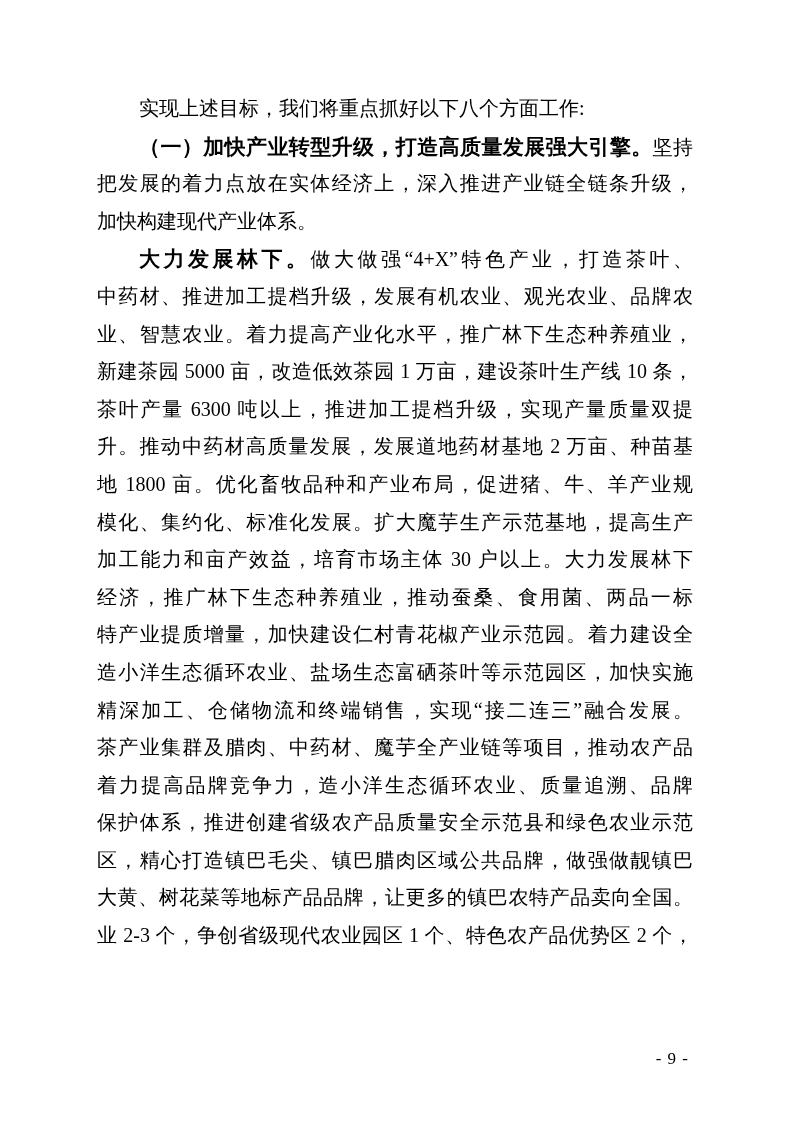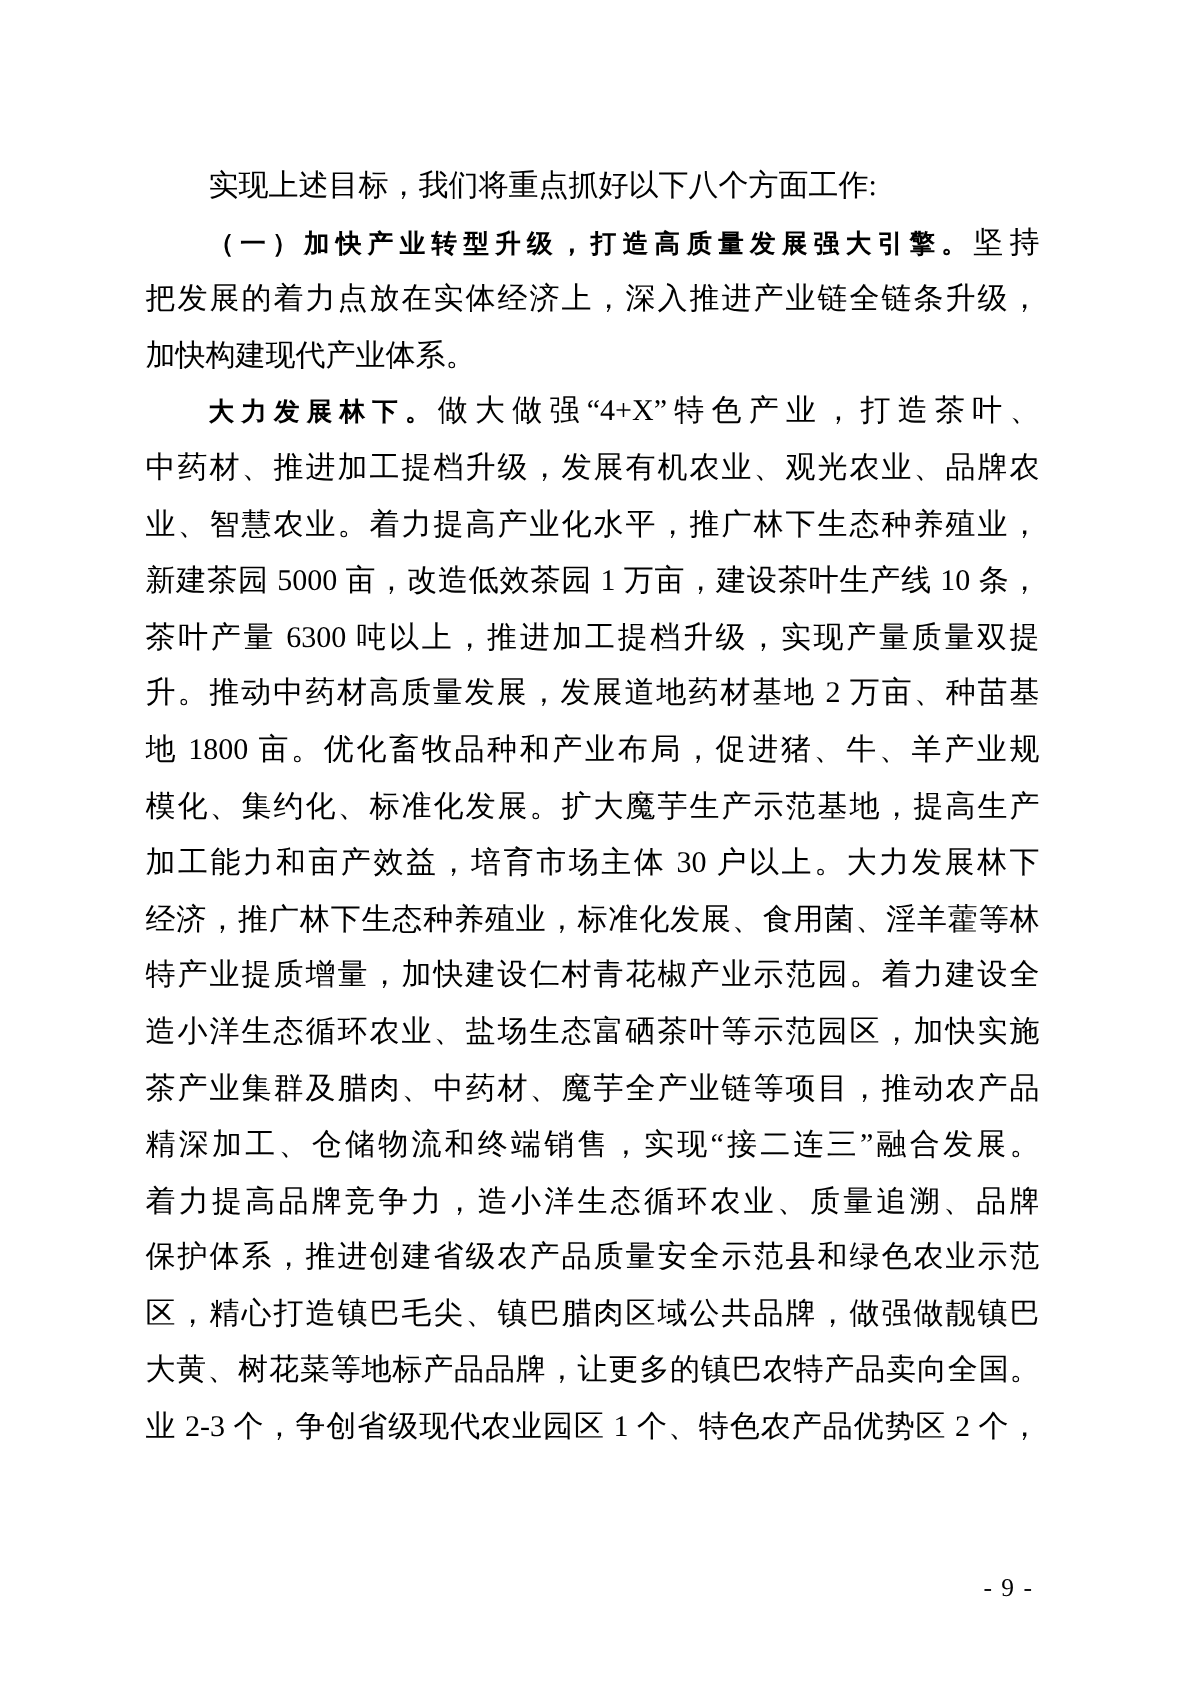--- a/index.html
+++ b/index.html
@@ -12,21 +12,21 @@
     width: 793px;
     height: 1122px;
     background: #ffffff;
     color: #000000;
     font-family: "Liberation Serif", serif;
     overflow: hidden;
   }
   .content {
     position: absolute;
     left: 97px;
-    top: 106px;
+    top: 90px;
     width: 596px;
   }
   .paragraph {
     margin: 0;
     padding: 0;
   }
   .line {
     font-size: 20px;
     height: 37.6px;
     line-height: 37.6px;
@@ -40,21 +40,21 @@
   }
   .line.indent {
     padding-left: 42px;
   }
   .seg {
     font-family: "Liberation Serif", serif;
   }
   .seg.bold {
     font-family: "Liberation Sans", sans-serif;
     font-weight: 700;
-    font-size: 17px;
+    font-size: 21px;
   }
   .page-number {
     position: absolute;
     top: 1049px;
     right: 104px;
     font-size: 17px;
     letter-spacing: 1px;
     font-family: "Liberation Serif", serif;
     color: #000000;
   }
@@ -75,25 +75,25 @@
       <div class="paragraph">
         <div class="line indent fill"><span class="seg bold">大力发展林下。</span><span class="seg">做大做强“4+X”特色产业，打造茶叶、</span></div>
         <div class="line fill"><span class="seg">中药材、推进加工提档升级，发展有机农业、观光农业、品牌农</span></div>
         <div class="line fill"><span class="seg">业、智慧农业。着力提高产业化水平，推广林下生态种养殖业，</span></div>
         <div class="line fill"><span class="seg">新建茶园 5000 亩，改造低效茶园 1 万亩，建设茶叶生产线 10 条，</span></div>
         <div class="line fill"><span class="seg">茶叶产量 6300 吨以上，推进加工提档升级，实现产量质量双提</span></div>
         <div class="line fill"><span class="seg">升。推动中药材高质量发展，发展道地药材基地 2 万亩、种苗基</span></div>
         <div class="line fill"><span class="seg">地 1800 亩。优化畜牧品种和产业布局，促进猪、牛、羊产业规</span></div>
         <div class="line fill"><span class="seg">模化、集约化、标准化发展。扩大魔芋生产示范基地，提高生产</span></div>
         <div class="line fill"><span class="seg">加工能力和亩产效益，培育市场主体 30 户以上。大力发展林下</span></div>
-        <div class="line fill"><span class="seg">经济，推广林下生态种养殖业，标准化发展、食用菌、淫羊藿等林</span></div>
+        <div class="line fill"><span class="seg">经济，推广林下生态种养殖业，推动蚕桑、食用菌、两品一标</span></div>
         <div class="line fill"><span class="seg">特产业提质增量，加快建设仁村青花椒产业示范园。着力建设全</span></div>
         <div class="line fill"><span class="seg">造小洋生态循环农业、盐场生态富硒茶叶等示范园区，加快实施</span></div>
+        <div class="line fill"><span class="seg">精深加工、仓储物流和终端销售，实现“接二连三”融合发展。</span></div>
         <div class="line fill"><span class="seg">茶产业集群及腊肉、中药材、魔芋全产业链等项目，推动农产品</span></div>
-        <div class="line fill"><span class="seg">精深加工、仓储物流和终端销售，实现“接二连三”融合发展。</span></div>
         <div class="line fill"><span class="seg">着力提高品牌竞争力，造小洋生态循环农业、质量追溯、品牌</span></div>
         <div class="line fill"><span class="seg">保护体系，推进创建省级农产品质量安全示范县和绿色农业示范</span></div>
         <div class="line fill"><span class="seg">区，精心打造镇巴毛尖、镇巴腊肉区域公共品牌，做强做靓镇巴</span></div>
         <div class="line fill"><span class="seg">大黄、树花菜等地标产品品牌，让更多的镇巴农特产品卖向全国。</span></div>
         <div class="line fill"><span class="seg">业 2-3 个，争创省级现代农业园区 1 个、特色农产品优势区 2 个，</span></div>
       </div>
     </div>
   <div class="page-number">- 9 -</div>
 </div>
 

